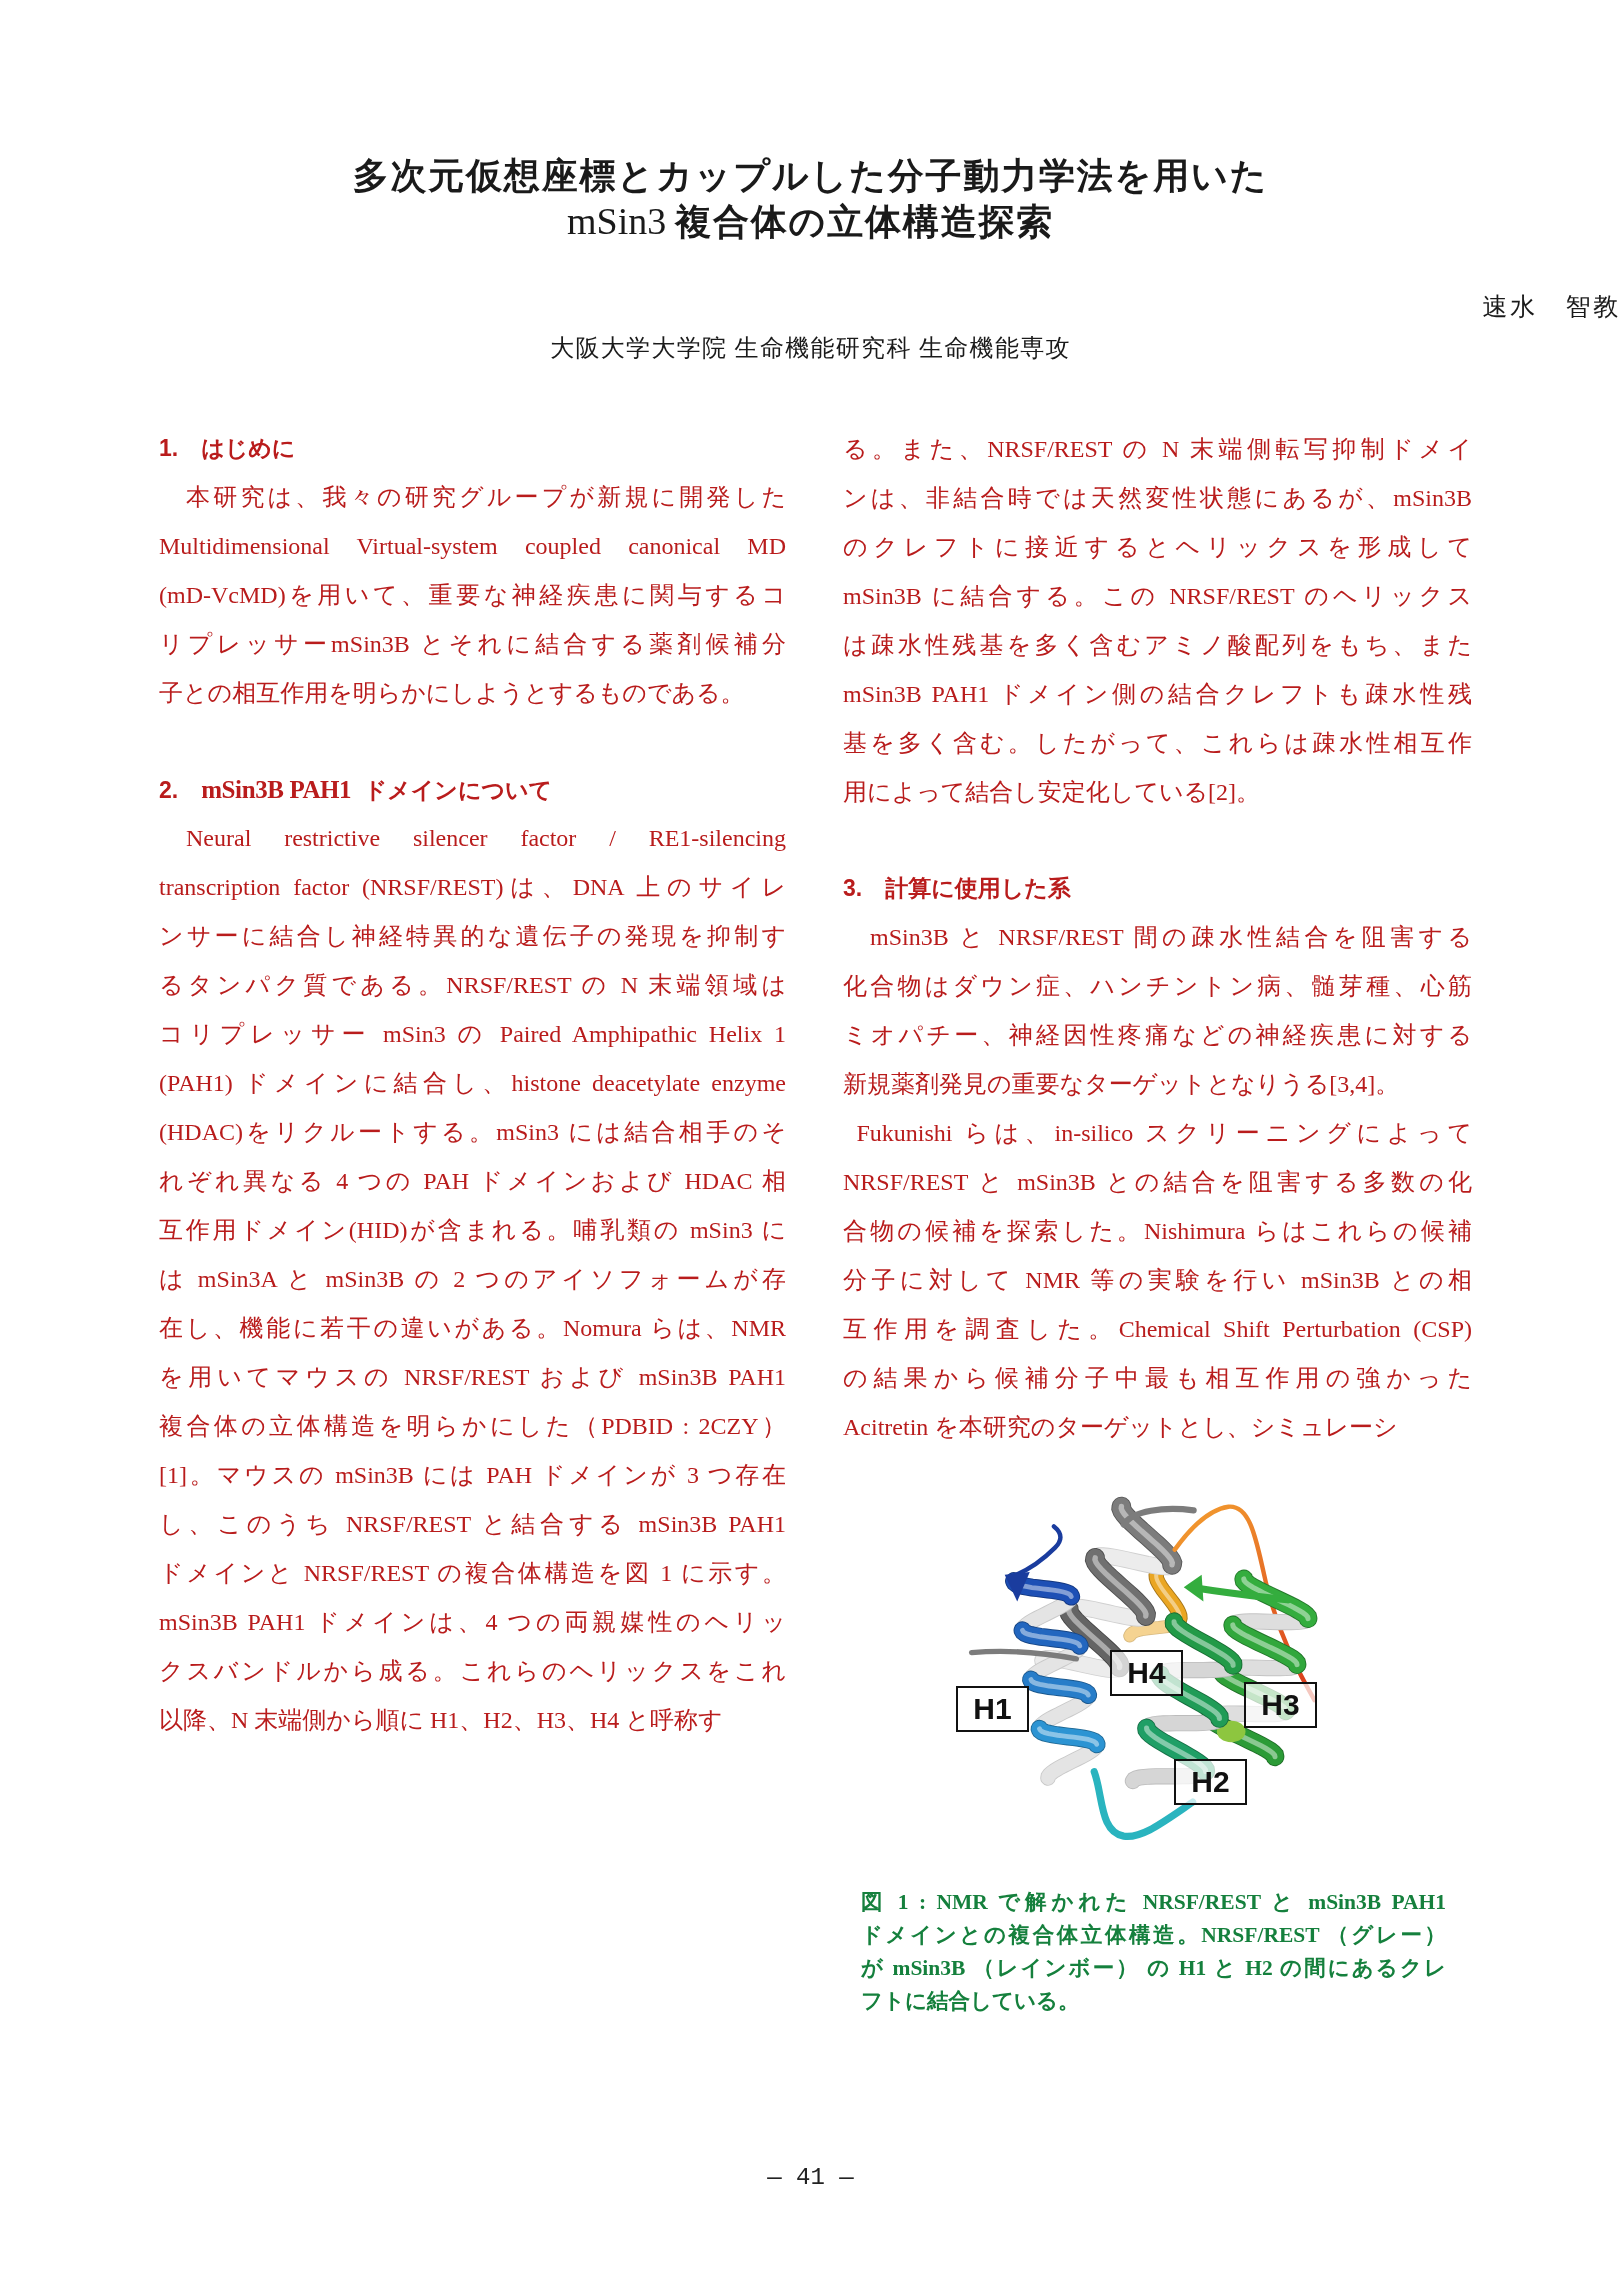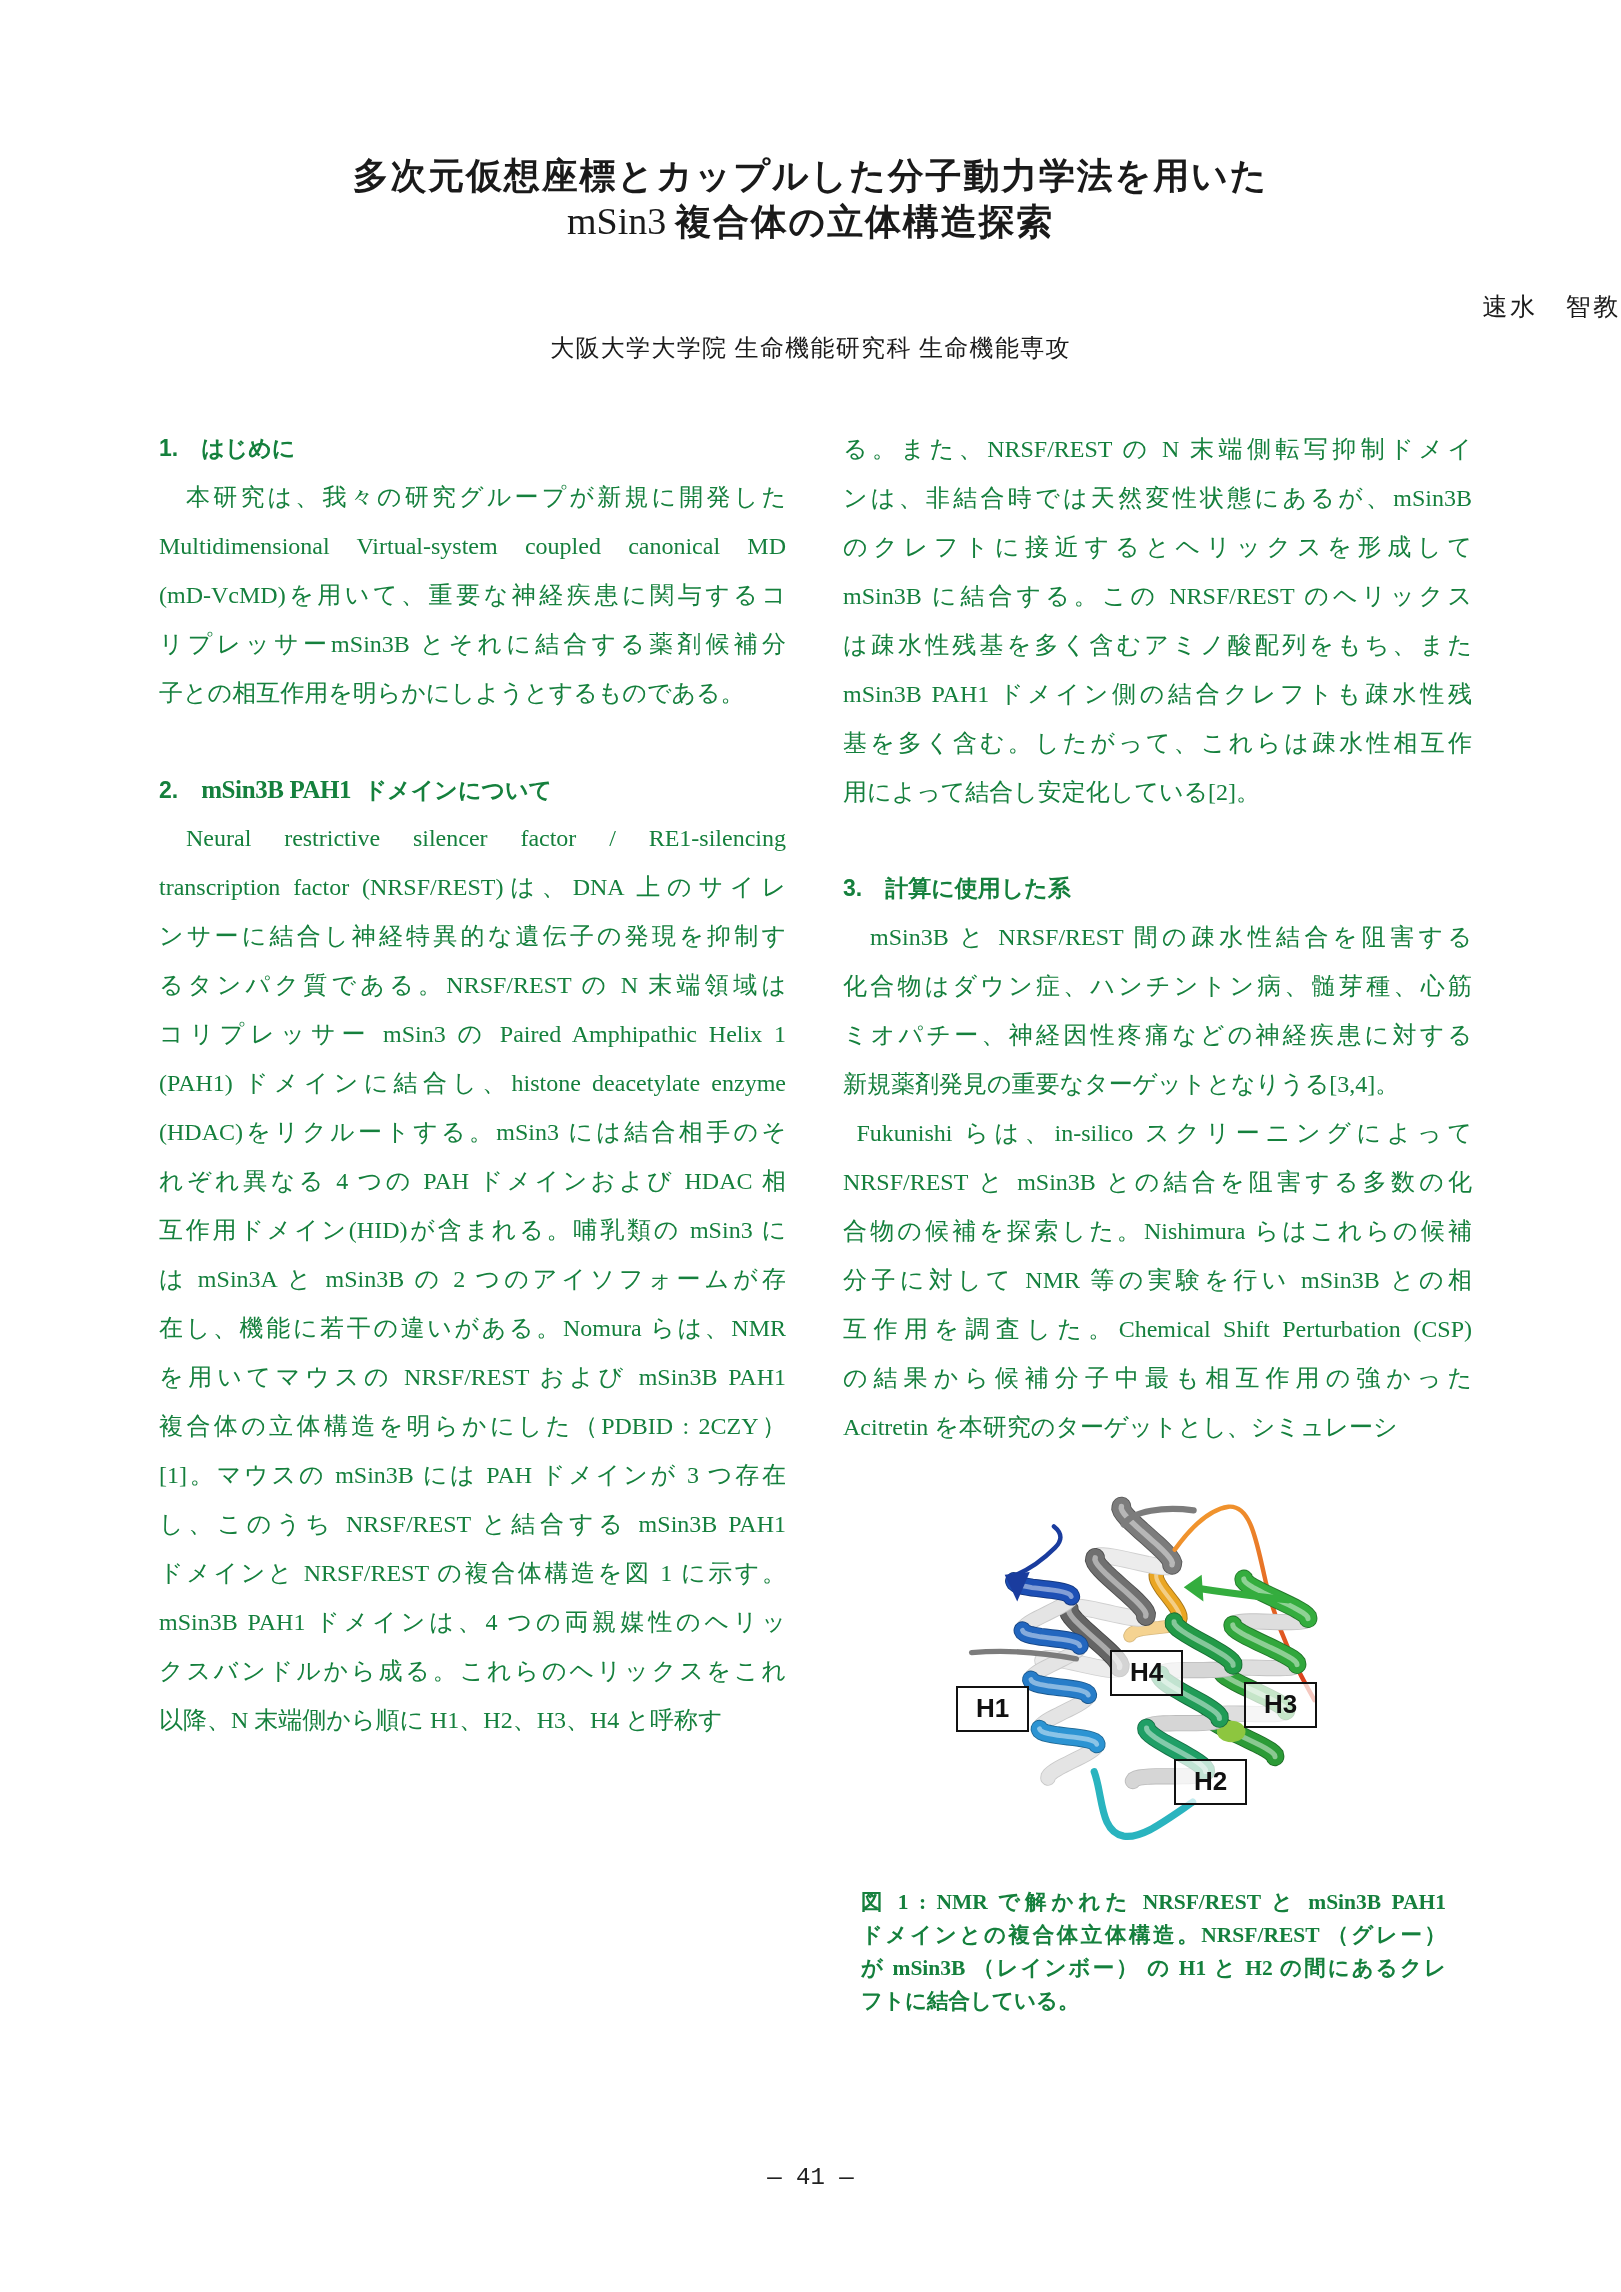--- a/index.html
+++ b/index.html
@@ -9,39 +9,39 @@
            font-family: "Liberation Sans", "DejaVu Sans", sans-serif; font-size: 36px; font-weight: 600;
            letter-spacing: 1.8px; white-space: nowrap; line-height: 48px; }
   .t1 { top: 152px; text-align: center; }
   .t2 { top: 197px; }
   .t2 .latin { font-family: "Liberation Serif", "DejaVu Serif", serif; font-weight: normal; letter-spacing: 0; margin-right: 9px; font-size: 38px; }
   .author { position: absolute; left: 0; width: 1621px; top: 292px; line-height: 30px; text-align: right;
             font-family: "Liberation Serif", "DejaVu Serif", serif; font-size: 25px; letter-spacing: 2.7px; }
   .affil { position: absolute; left: 0; width: 1621px; top: 333px; line-height: 30px; text-align: center;
            font-family: "Liberation Serif", "DejaVu Serif", serif; font-size: 24px; letter-spacing: 1.3px; }
 
-  .col { position: absolute; font-family: "Liberation Serif", "DejaVu Serif", serif; font-size: 24px; color: #15803d; }
+  .col { position: absolute; font-family: "Liberation Serif", "DejaVu Serif", serif; font-size: 24px; color: #b91c1c; }
   .col-left { left: 159px; top: 424px; width: 627px; }
   .col-right { left: 843px; top: 425px; width: 629px; }
   .line { height: 49px; line-height: 49px; white-space: nowrap; text-align: justify; text-align-last: justify; }
   .para .line:last-child { text-align: left; text-align-last: left; }
   .para:not(.continued) .line:first-child { text-indent: 27px; }
   .col-right .para:last-child .line:first-child { text-indent: 13.4px; }
 
   .heading { height: 49px; line-height: 49px; white-space: nowrap;
              font-family: "Liberation Sans", "DejaVu Sans", sans-serif; font-weight: bold; font-size: 23px; }
   .h-num { margin-right: 23px; }
   .h-latin { font-family: "Liberation Serif", "DejaVu Serif", serif; font-weight: bold; font-size: 25px; margin-right: 12.5px; letter-spacing: -0.4px; }
   .col-left .heading:not(:first-child) { margin-top: 47px; }
   .col-right .heading { margin-top: 47px; }
 
   .figure-svg { position: absolute; left: 940px; top: 1487px; width: 466px; height: 376px; }
   .hlabel { position: absolute; width: 73px; height: 46px; box-sizing: border-box; border: 2.2px solid #111;
             background: rgba(255,255,255,0.72); font-family: "Liberation Sans", "DejaVu Sans", sans-serif;
-            font-weight: bold; font-size: 26px; line-height: 41px; text-align: center; color: #111; }
+            font-weight: bold; font-size: 30px; line-height: 41px; text-align: center; color: #111; }
   .lab-h1 { left: 956px; top: 1686px; }
   .lab-h4 { left: 1110px; top: 1650px; }
   .lab-h3 { left: 1244px; top: 1682px; }
   .lab-h2 { left: 1174px; top: 1759px; }
 
   .caption { position: absolute; left: 861px; top: 1886px; width: 585px;
              font-family: "Liberation Serif", "DejaVu Serif", serif; font-weight: bold; font-size: 21.5px; color: #15803d; }
   .cap-line { height: 33px; line-height: 33px; white-space: nowrap; text-align: justify; text-align-last: justify; }
   .cap-line:last-child { text-align: center; text-align-last: left; }
 

